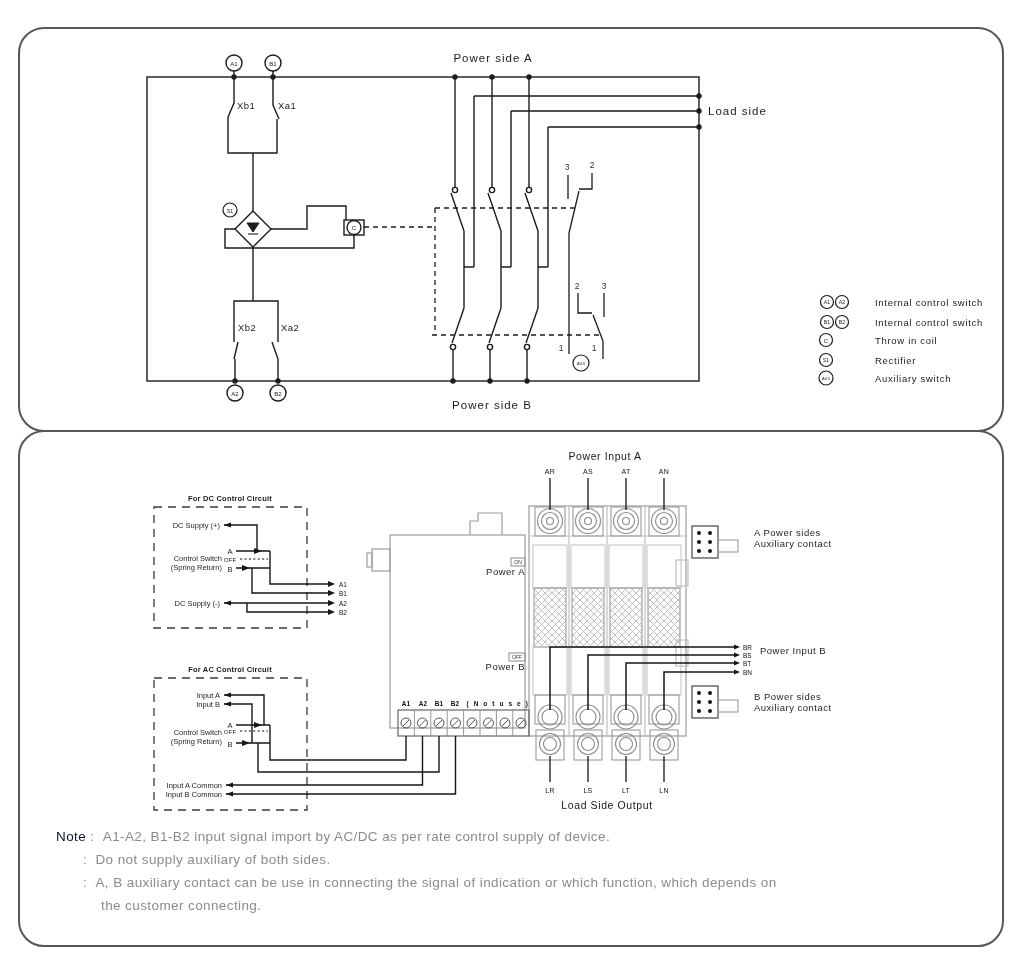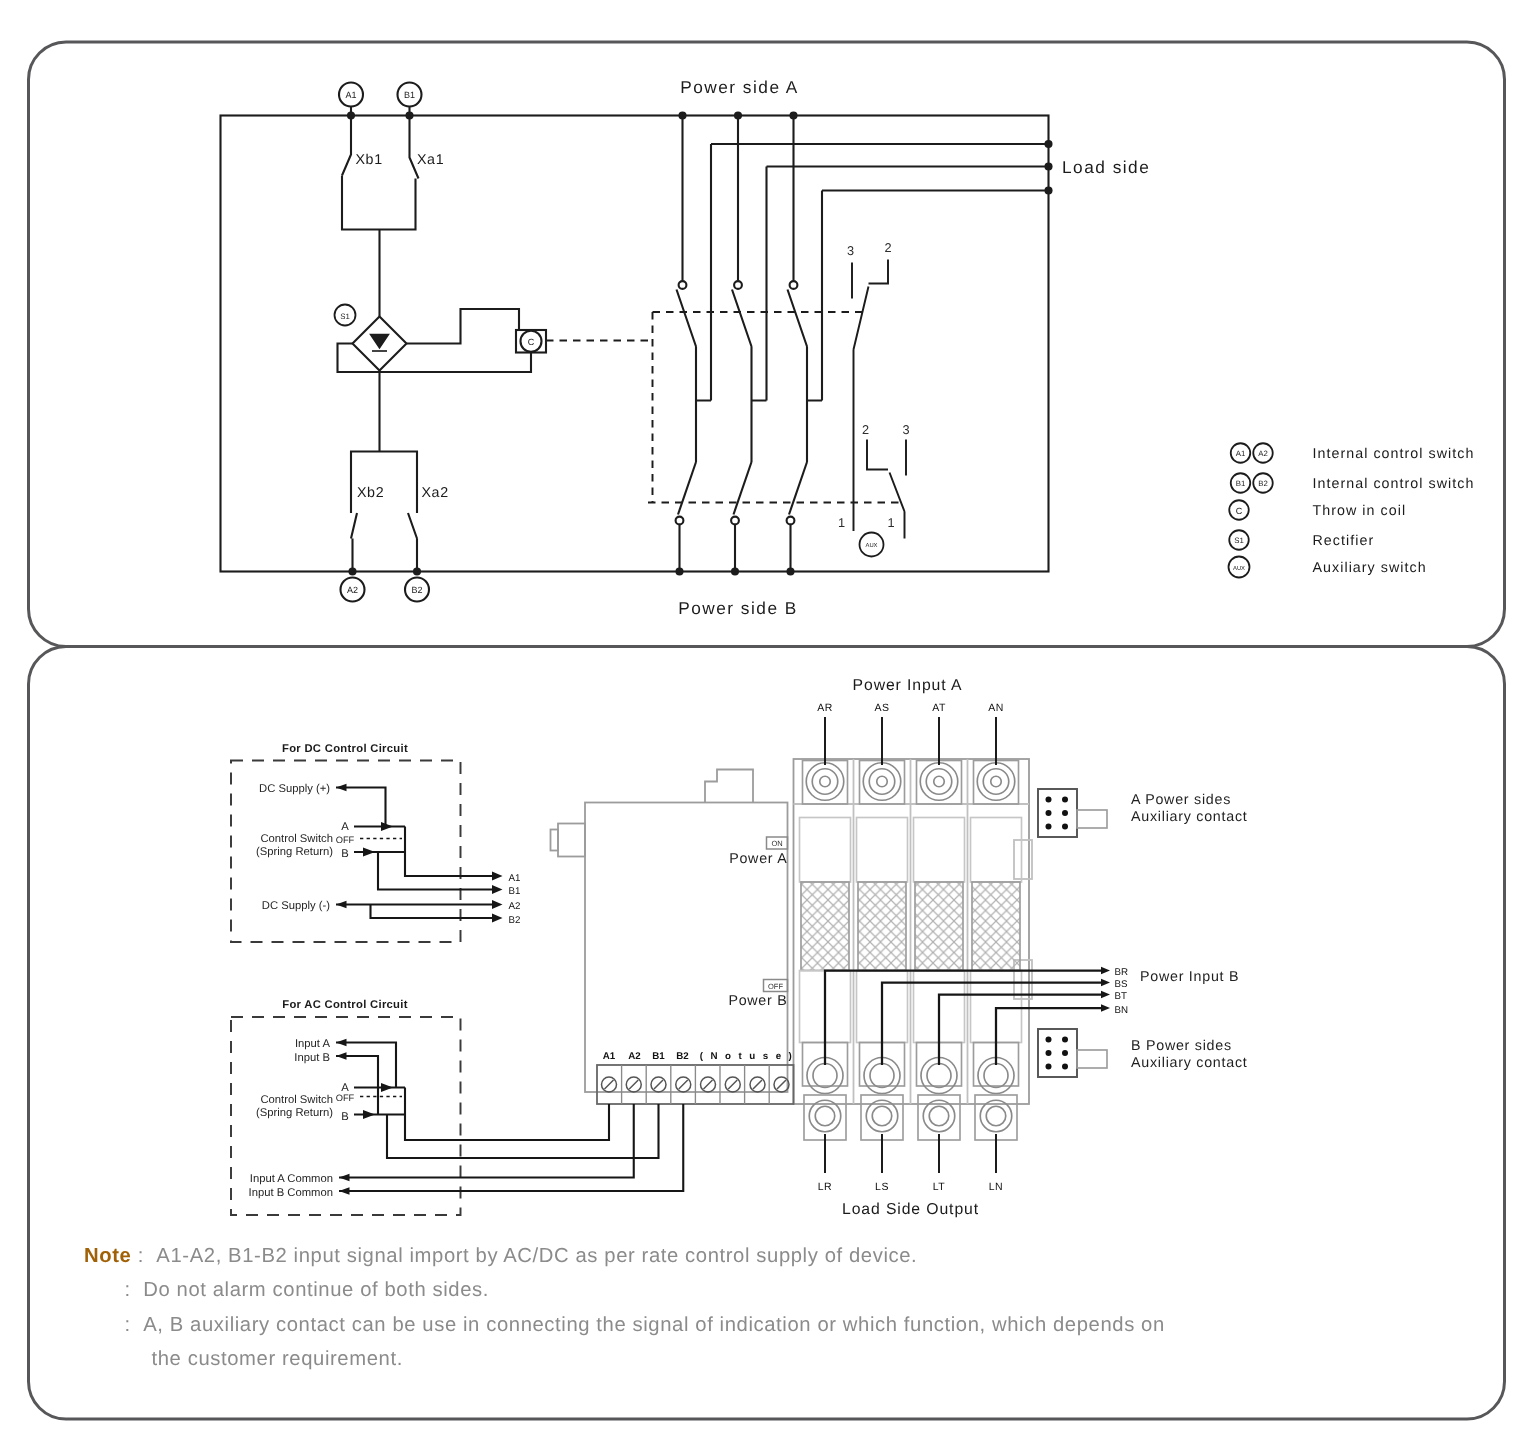--- a/index.html
+++ b/index.html
@@ -20,21 +20,21 @@
   .t-dev-big{font-size:10.5px;letter-spacing:0.6px;fill:#1a1a1a;}
   .t-term{font-size:7px;fill:#111;letter-spacing:0.3px;}
   .t-small{font-size:6.5px;fill:#111;}
   .t-strip{font-size:6.5px;font-weight:700;fill:#111;}
   .t-notuse{font-size:6.5px;font-weight:700;letter-spacing:1.6px;fill:#111;}
   .t-box{font-size:7.5px;fill:#252525;}
   .t-boxtitle{font-size:7.5px;font-weight:700;fill:#1a1a1a;letter-spacing:0.2px;}
   .t-badge{font-size:5px;fill:#333;}
   .note{position:absolute;left:36px;top:393px;color:#8b8b8b;font-size:13.5px;letter-spacing:0.4px;}
   .note .row{height:23px;line-height:23px;white-space:nowrap;}
-  .note b{color:#a16207;font-weight:700;}
+  .note b{color:#0f172a;font-weight:400;}
   .note .r2{padding-left:27px;}
   .note .r4{padding-left:45px;}
 </style>
 </head>
 <body>
 
 <div class="panel" id="panel-top">
 <svg viewBox="0 0 982 401">
 
   <g stroke="#1c1c1c" stroke-width="1.4" fill="none">
@@ -424,17 +424,17 @@
       <path d="M213,350.5 L213,355.5 L206,353 Z"></path>
       <path d="M213,359.5 L213,364.5 L206,362 Z"></path>
       <path d="M234,290 L234,296 L242,293 Z"></path>
       <path d="M222,308 L222,314 L230,311 Z"></path>
     </g>
   </g>
 </svg>
 
   <div class="note">
     <div class="row"><b>Note</b>&nbsp;<span>:</span>&nbsp;&nbsp;<span>A1-A2, B1-B2 input signal import by AC/DC as per rate control supply of device.</span></div>
-    <div class="row r2"><span>:</span>&nbsp;&nbsp;<span>Do not alarm continue of both sides.</span></div>
+    <div class="row r2"><span>:</span>&nbsp;&nbsp;<span>Do not supply auxiliary of both sides.</span></div>
     <div class="row r2"><span>:</span>&nbsp;&nbsp;<span>A, B auxiliary contact can be use in connecting the signal of indication or which function, which depends on</span></div>
-    <div class="row r4"><span>the customer requirement.</span></div>
+    <div class="row r4"><span>the customer connecting.</span></div>
   </div>
 </div>
 
 </body></html>

